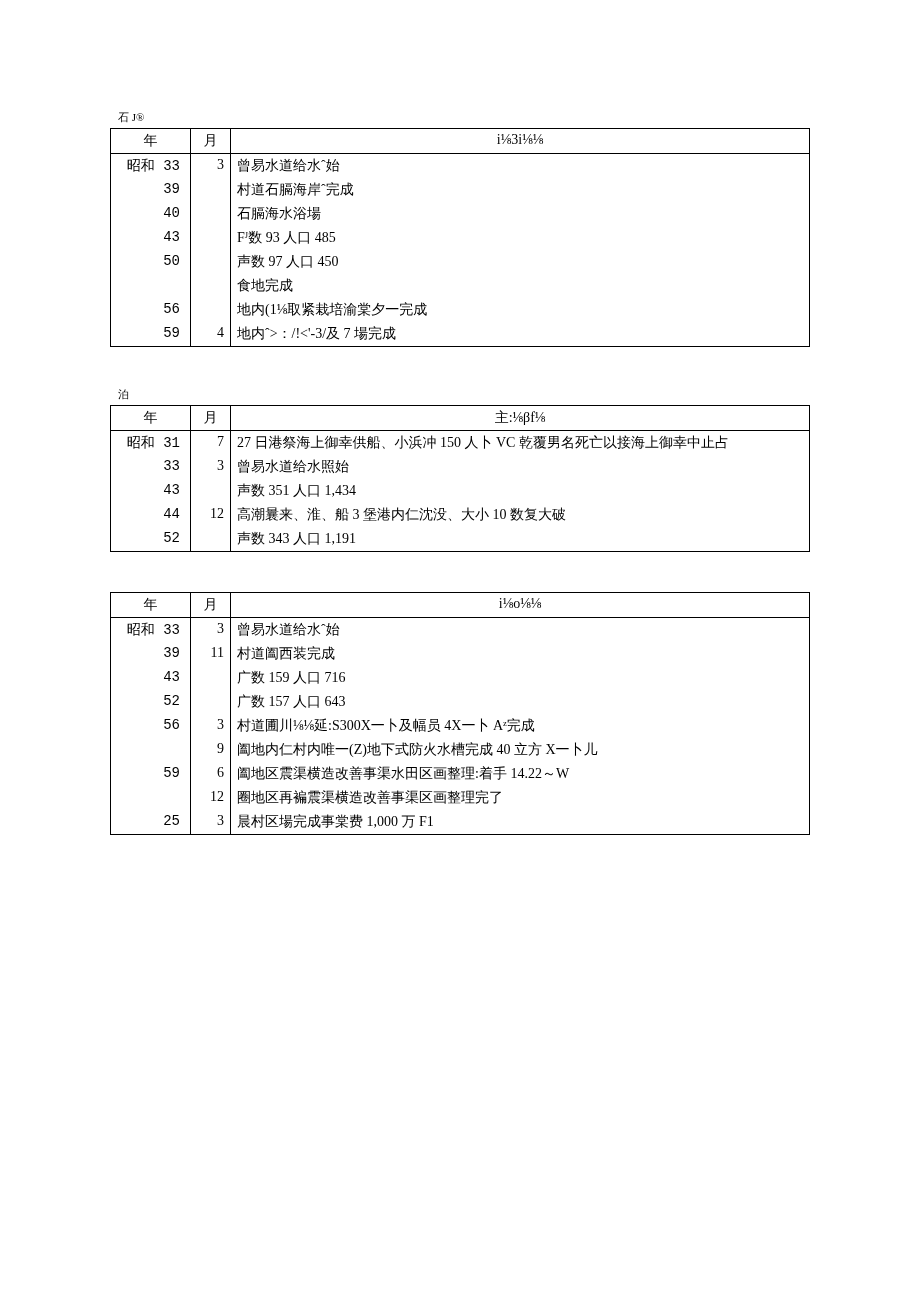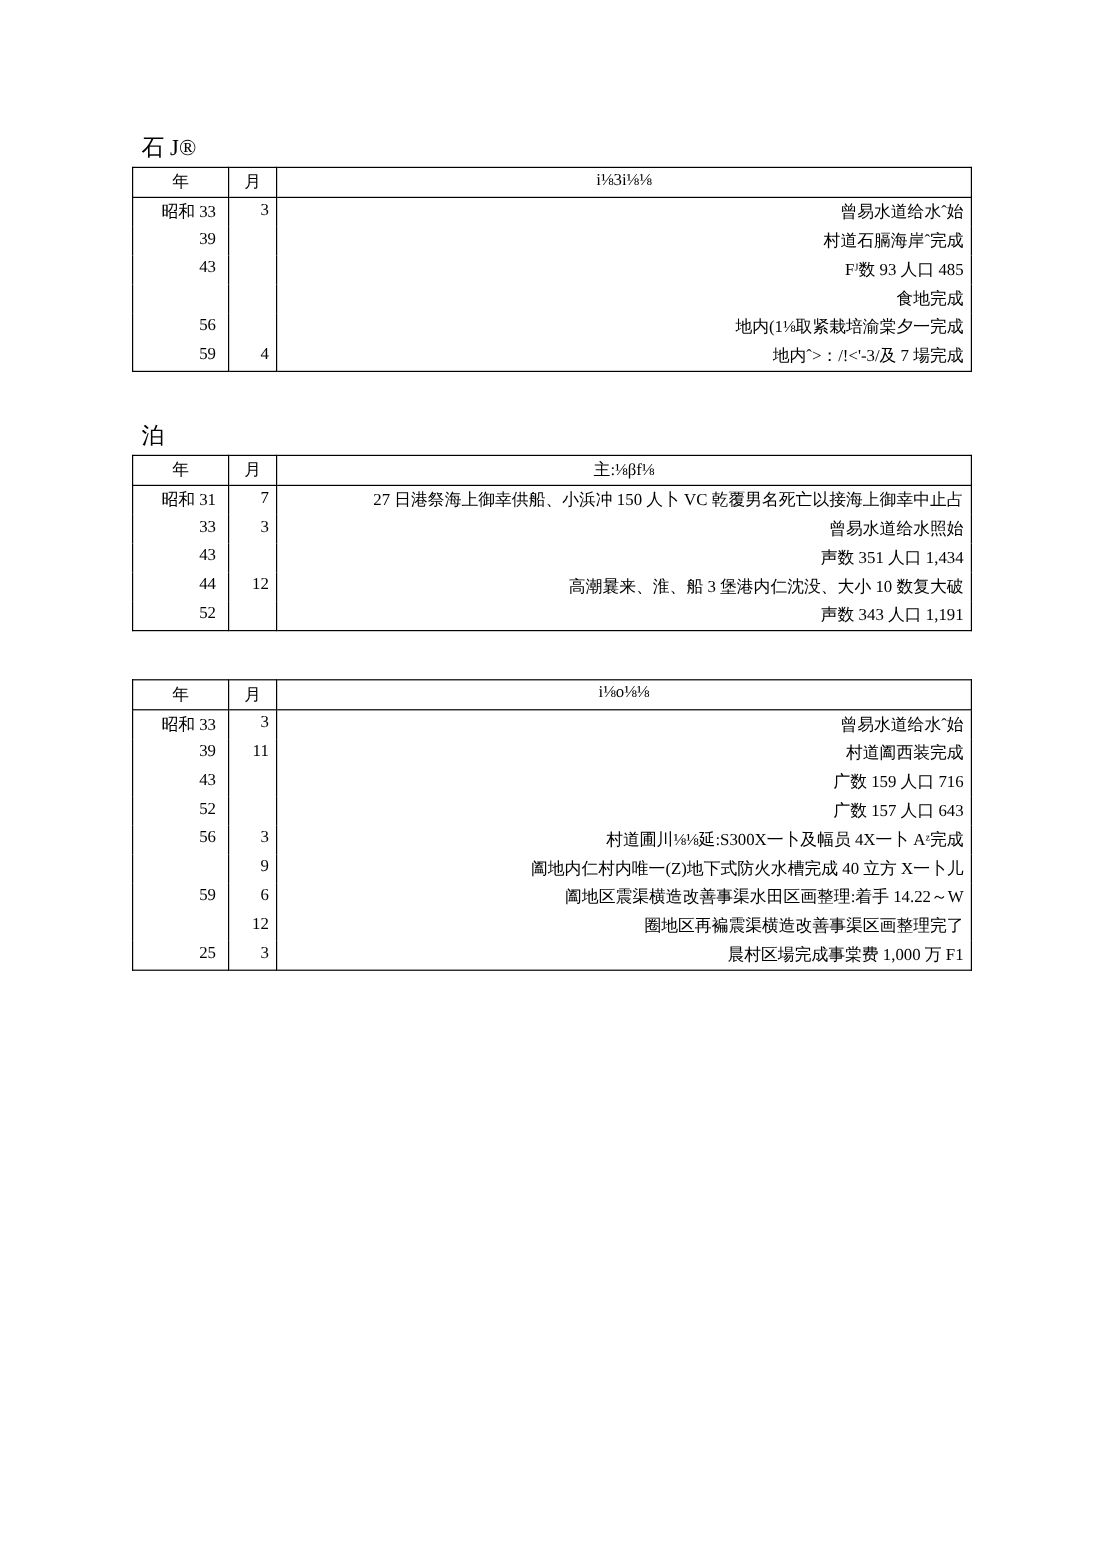--- a/index.html
+++ b/index.html
@@ -6,21 +6,21 @@
     font-family: "SimSun", "MS Mincho", serif;
     font-size: 14px;
     background: #fff;
     color: #000;
     margin: 0;
     padding: 110px 110px 40px 110px;
     width: 920px;
     box-sizing: border-box;
   }
   .section-title {
-    font-size: 19px;
+    font-size: 11px;
     margin: 0 0 3px 8px;
   }
   table {
     border-collapse: collapse;
     width: 700px;
     margin-bottom: 40px;
     table-layout: fixed;
   }
   table.wide {
     width: 700px;
@@ -36,23 +36,23 @@
     font-weight: normal;
   }
   thead th {
     border-top: 1px solid #000;
     border-bottom: 1px solid #000;
     text-align: center;
   }
   tbody tr:last-child td {
     border-bottom: 1px solid #000;
   }
-  td.year  { text-align: right; padding-right: 10px; }
+  td.year  { text-align: right; padding-right: 10px; font-family: Liberation Mono, monospace; }
   td.month { text-align: right; padding-right: 6px; }
-  td.desc  { text-align: right; }
+  td.desc  { text-align: left; }
 </style>
 </head>
 <body>
 
 <div class="section-title">石 J®</div>
 <table>
   <colgroup>
       <col class="c-year">
       <col class="c-month">
       <col class="c-desc">
@@ -69,23 +69,33 @@
         <td class="year">昭和 33</td>
         <td class="month">3</td>
         <td class="desc">曾易水道给水ˆ始</td>
       </tr>
     <tr>
         <td class="year">39</td>
         <td class="month"></td>
         <td class="desc">村道石膈海岸ˆ完成</td>
       </tr>
     <tr>
+        <td class="year">40</td>
+        <td class="month"></td>
+        <td class="desc">石膈海水浴場</td>
+      </tr>
+    <tr>
         <td class="year">43</td>
         <td class="month"></td>
         <td class="desc">Fᴶ数 93 人口 485</td>
+      </tr>
+    <tr>
+        <td class="year">50</td>
+        <td class="month"></td>
+        <td class="desc">声数 97 人口 450</td>
       </tr>
     <tr>
         <td class="year"></td>
         <td class="month"></td>
         <td class="desc">食地完成</td>
       </tr>
     <tr>
         <td class="year">56</td>
         <td class="month"></td>
         <td class="desc">地内(1⅛取紧栽培渝棠夕一完成</td>

